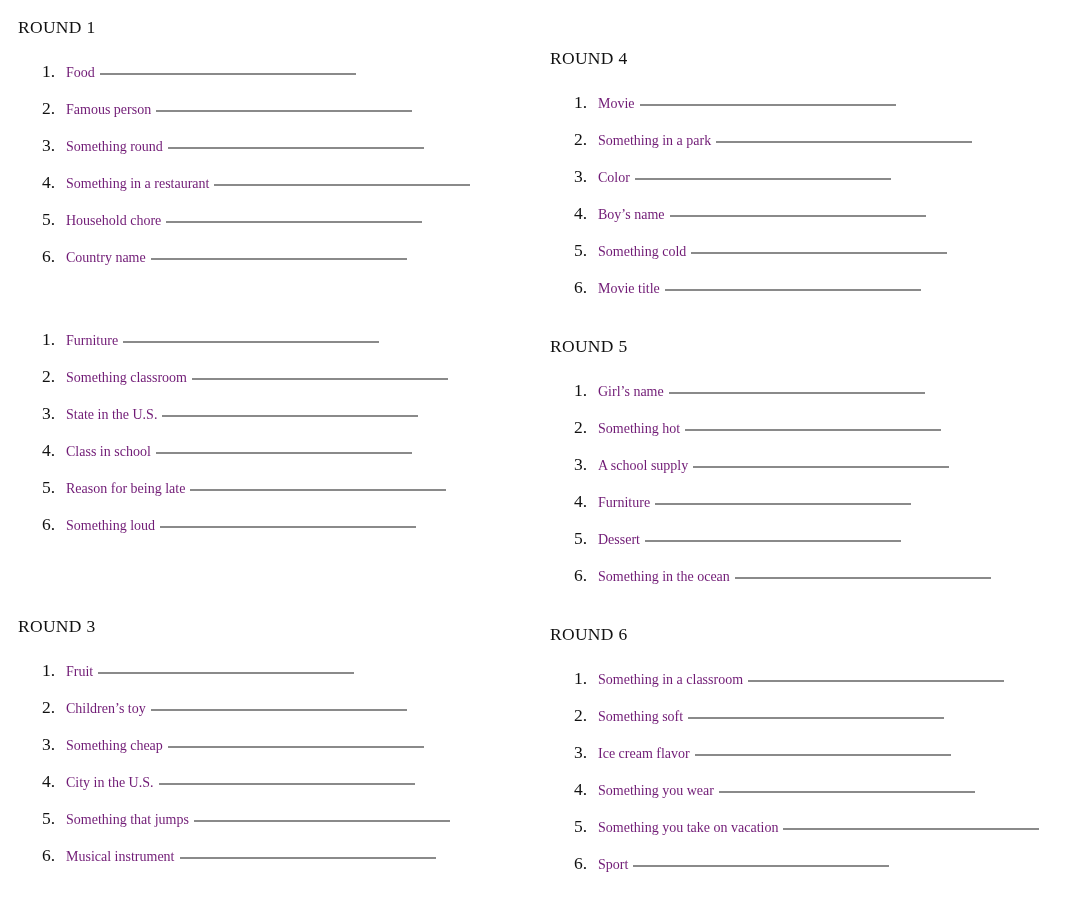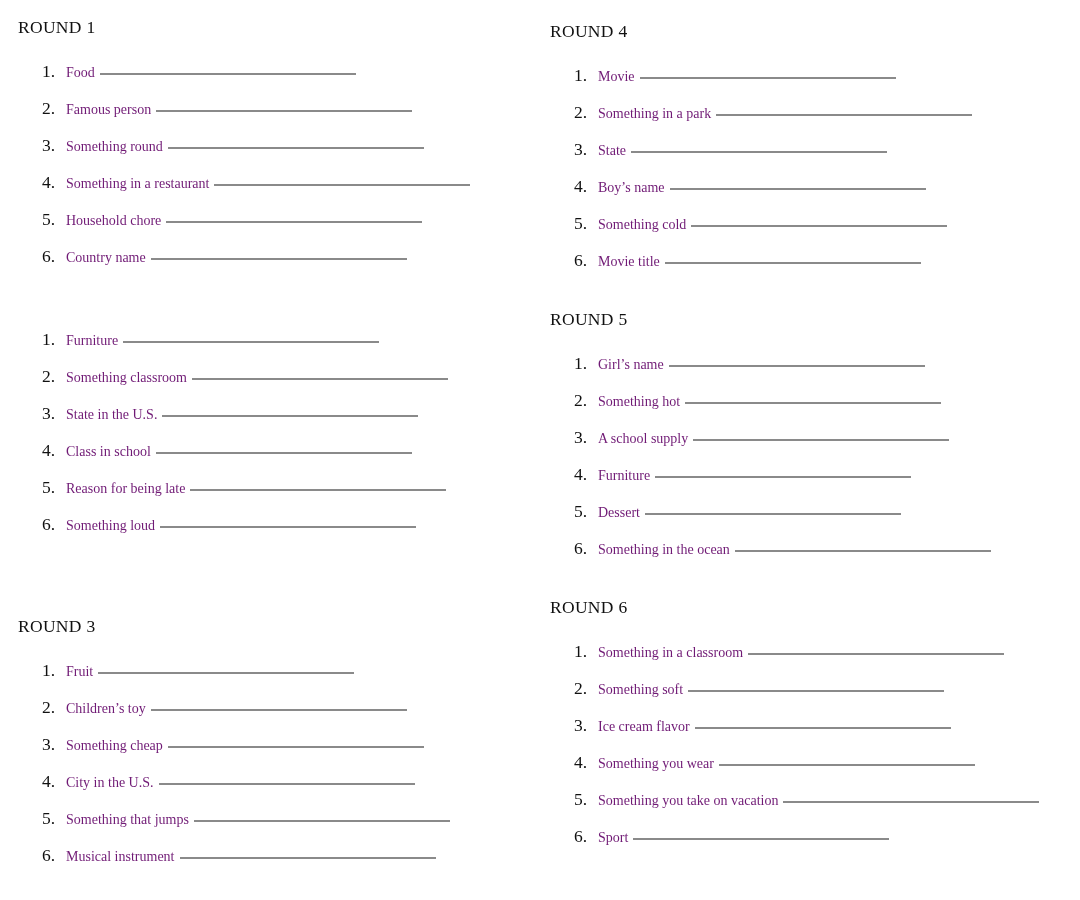--- a/index.html
+++ b/index.html
@@ -31,21 +31,21 @@
     width: 1080px;
     height: 900px;
     display: flex;
     flex-direction: row;
   }
   .column {
     position: relative;
     box-sizing: border-box;
   }
   .column-left  { width: 540px; padding-left: 18px;  padding-top: 17px; }
-  .column-right { width: 540px; padding-left: 10px;  padding-top: 21px; }
+  .column-right { width: 540px; padding-left: 10px;  padding-top: 48px; }
 
   .round-block {
     position: relative;
     margin-bottom: 0;
     height: 288px;
     box-sizing: border-box;
   }
 
   .round-title {
     font-size: 17.5px;
@@ -226,21 +226,21 @@
             <span class="item-label">Movie</span>
             <span class="item-blank"></span>
           </li>
           <li class="round-item">
             <span class="item-number">2.</span>
             <span class="item-label">Something in a park</span>
             <span class="item-blank"></span>
           </li>
           <li class="round-item">
             <span class="item-number">3.</span>
-            <span class="item-label">State</span>
+            <span class="item-label">Color</span>
             <span class="item-blank"></span>
           </li>
           <li class="round-item">
             <span class="item-number">4.</span>
             <span class="item-label">Boy’s name</span>
             <span class="item-blank"></span>
           </li>
           <li class="round-item">
             <span class="item-number">5.</span>
             <span class="item-label">Something cold</span>

